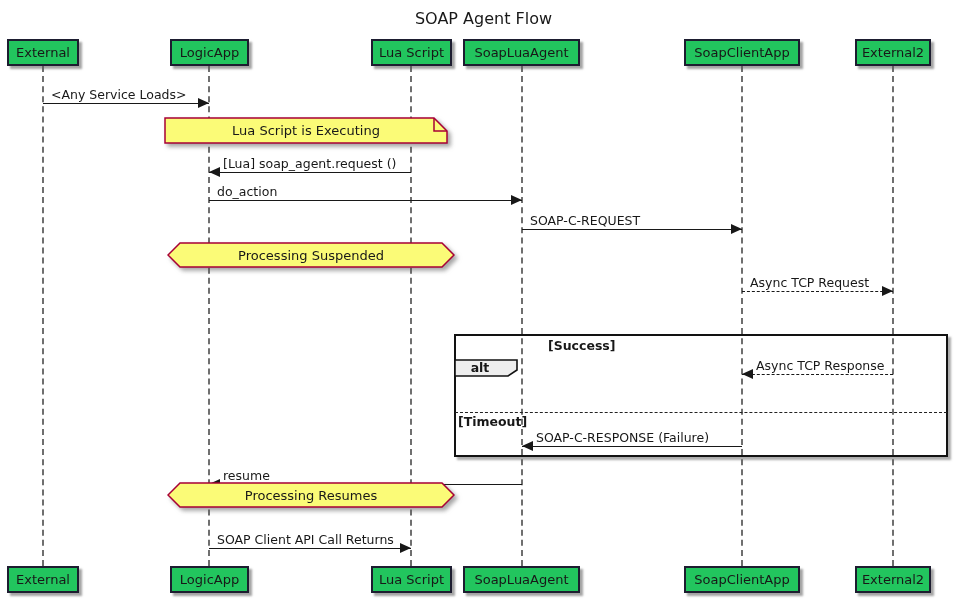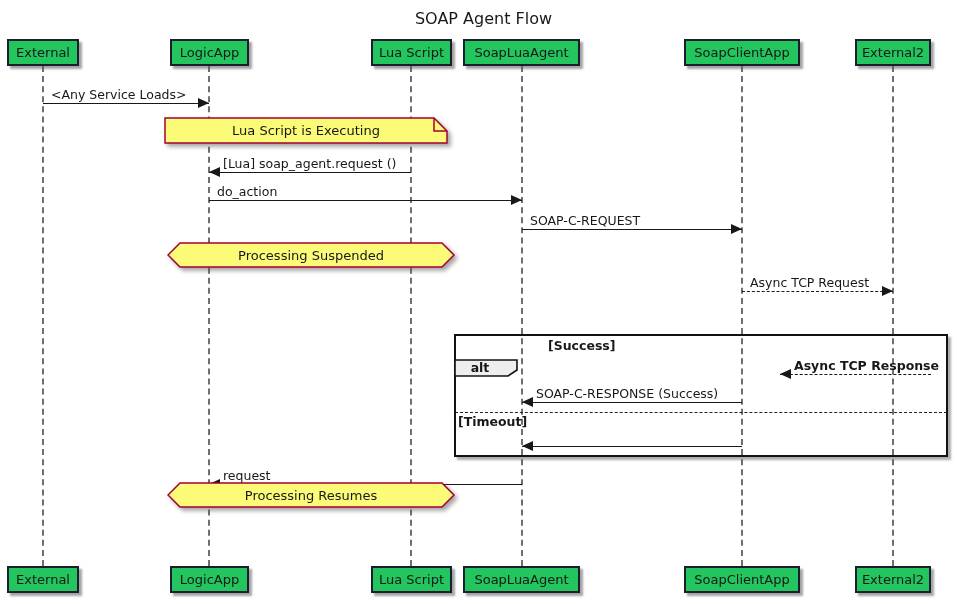--- a/index.html
+++ b/index.html
@@ -171,39 +171,40 @@
     <span class="lbl">SOAP-C-REQUEST</span>
     <span class="arrowhead right"></span>
   </div>
 
   <div class="msg dotted" style="left:742px; top:276px; width:151px;">
     <span class="lbl">Async TCP Request</span>
     <span class="arrowhead right"></span>
   </div>
 
 
-  <div class="msg dotted to-left" style="left:780px; top:359px; width:151px;font-weight:bold;">
+  <div class="msg dotted to-left" style="left:742px; top:359px; width:151px;">
     <span class="lbl">Async TCP Response</span>
     <span class="arrowhead left"></span>
   </div>
 
-  <div class="msg to-left" style="left:522px; top:387px; width:220px;">
-    <span class="lbl">SOAP-C-RESPONSE (Success)</span>
-    <span class="arrowhead left"></span>
-  </div>
 
   <div class="msg to-left" style="left:522px; top:431px; width:220px;">
+    <span class="lbl">SOAP-C-RESPONSE (Failure)</span>
     <span class="arrowhead left"></span>
   </div>
 
   <div class="msg to-left" style="left:209px; top:469px; width:313px;">
-    <span class="lbl">request</span>
-    <span class="arrowhead left"></span>
-  </div>
-
+    <span class="lbl">resume</span>
+    <span class="arrowhead left"></span>
+  </div>
+
+  <div class="msg" style="left:209px; top:533px; width:202px;">
+    <span class="lbl">SOAP Client API Call Returns</span>
+    <span class="arrowhead right"></span>
+  </div>
 
   <div class="note" style="left:164px; top:117px; width:284px; height:27px;">
     <svg width="284" height="27" viewBox="0 0 284 27">
       <path d="M1,1 L270,1 L283,14 L283,26 L1,26 Z" fill="#FBFB77" stroke="#A80036" stroke-width="1.5"></path>
       <path d="M270,1 L270,14 L283,14" fill="none" stroke="#A80036" stroke-width="1.5"></path>
     </svg>
     <span class="note-text">Lua Script is Executing</span>
   </div>
 
   <div class="note" style="left:167px; top:242px; width:288px; height:26px;">

